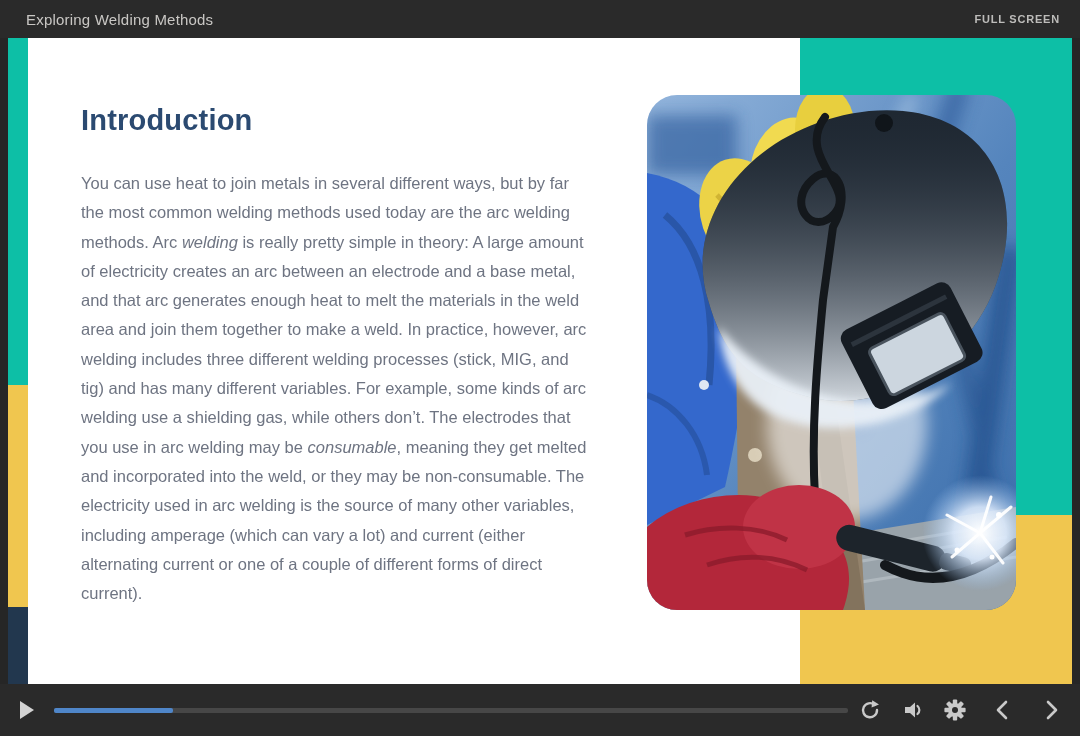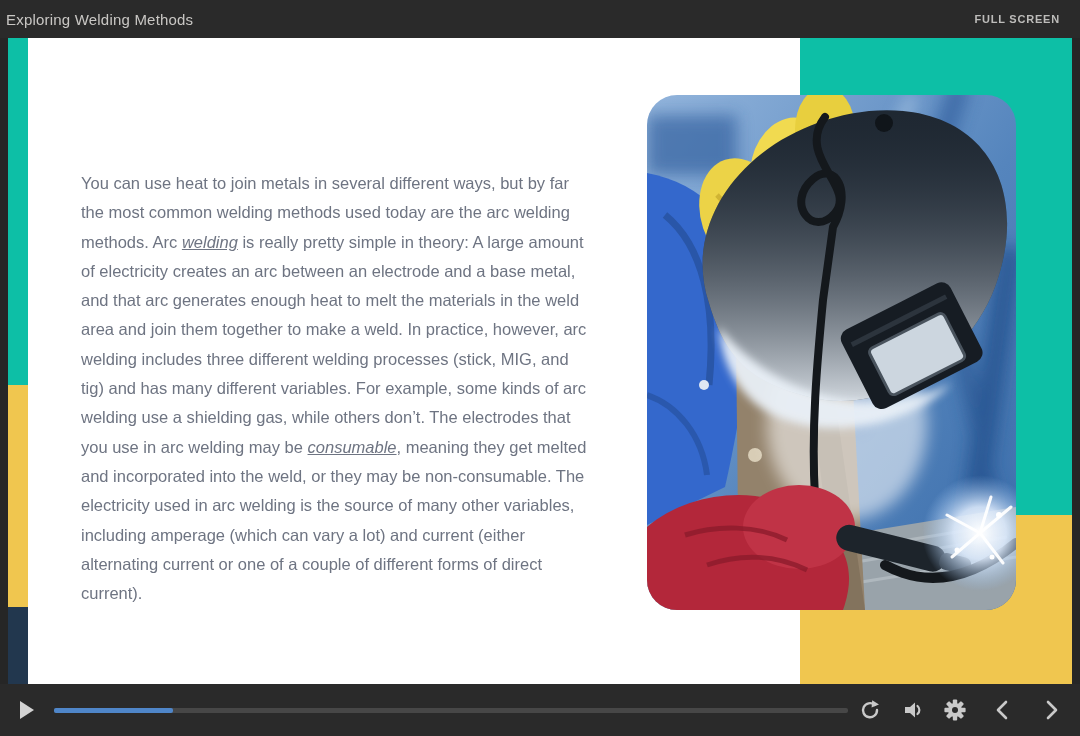--- a/index.html
+++ b/index.html
@@ -2,21 +2,21 @@
 <html><head>
 <meta charset="utf-8">
 <style>
   html,body{margin:0;padding:0;background:#262626;}
   .stage{position:relative;width:1080px;height:736px;background:#262626;overflow:hidden;
          font-family:"Liberation Sans",sans-serif;}
 
   
   .top-bar{position:absolute;top:0;left:0;width:1080px;height:38px;background:#2a2a2a;
            display:flex;align-items:center;justify-content:space-between;box-sizing:border-box;
-           padding:0 18px 0 6px;}
+           padding:0 18px 0 26px;}
   .course-title{color:#c9c7c4;font-size:15px;letter-spacing:.2px;}
   .fullscreen-btn{background:none;border:none;color:#bdbcba;font-size:11px;font-weight:600;
                   letter-spacing:.8px;cursor:pointer;font-family:"Liberation Sans",sans-serif;padding:4px 2px;text-align:center;}
 
   
   .slide{position:absolute;top:38px;left:8px;width:1064px;height:646px;background:#ffffff;overflow:hidden;}
 
   .accent-left{position:absolute;left:0;top:0;width:20px;height:646px;}
   .strip{width:20px;}
   .strip.teal{height:347px;background:#0dbfa6;}
@@ -25,21 +25,21 @@
 
   .right-block{position:absolute;left:792px;top:0;width:272px;height:646px;}
   .rb-teal{height:477px;background:#0dbfa6;}
   .rb-yellow{height:169px;background:#f0c64f;}
 
   .card{position:absolute;left:0;top:0;width:660px;height:646px;}
   .slide-heading{position:absolute;left:73px;top:66px;margin:0;font-size:29px;font-weight:bold;
                  color:#2b4a71;letter-spacing:.2px;}
   .slide-paragraph{position:absolute;left:73px;top:131px;width:508px;margin:0;font-size:16.5px;
                    line-height:29.3px;color:#6e7482;}
-  .slide-paragraph .em{font-style:italic;text-decoration:underline;}
+  .slide-paragraph .em{font-style:italic;}
 
   .photo{position:absolute;left:639px;top:57px;width:369px;height:515px;margin:0;border-radius:30px;
          overflow:hidden;}
   .photo svg{display:block;}
 
   
   .player-bar{position:absolute;left:0;bottom:0;width:1080px;height:52px;background:#2a2a2a;}
   .pb-btn{position:absolute;top:50%;transform:translateY(-50%);width:30px;height:30px;background:none;
           border:none;padding:0;cursor:pointer;display:flex;align-items:center;justify-content:center;}
   .play{left:12px;}
@@ -65,20 +65,21 @@
       <div class="strip yellow"></div>
       <div class="strip navy"></div>
     </div>
 
     <div class="right-block">
       <div class="rb-teal"></div>
       <div class="rb-yellow"></div>
     </div>
 
     <section class="card">
+      <h1 class="slide-heading">Introduction</h1>
       <p class="slide-paragraph"><span>You can use heat to join metals in several different ways, but by far the most common welding methods used today are the arc welding methods. Arc </span><span class="em">welding</span><span> is really pretty simple in theory: A large amount of electricity creates an arc between an electrode and a base metal, and that arc generates enough heat to melt the materials in the weld area and join them together to make a weld. In practice, however, arc welding includes three different welding processes (stick, MIG, and tig) and has many different variables. For example, some kinds of arc welding use a shielding gas, while others don’t. The electrodes that you use in arc welding may be </span><span class="em">consumable</span><span>, meaning they get melted and incorporated into the weld, or they may be non-consumable. The electricity used in arc welding is the source of many other variables, including amperage (which can vary a lot) and current (either alternating current or one of a couple of different forms of direct current).</span></p>
     </section>
 
     <figure class="photo">
       <svg width="369" height="515" viewBox="0 0 369 515" xmlns="http://www.w3.org/2000/svg">
         <defs>
           <linearGradient id="bgGrad" x1="0" y1="0" x2="1" y2="1">
             <stop offset="0" stop-color="#93b5dc"></stop>
               <stop offset=".55" stop-color="#5585bd"></stop>
               <stop offset="1" stop-color="#3b6daa"></stop>

